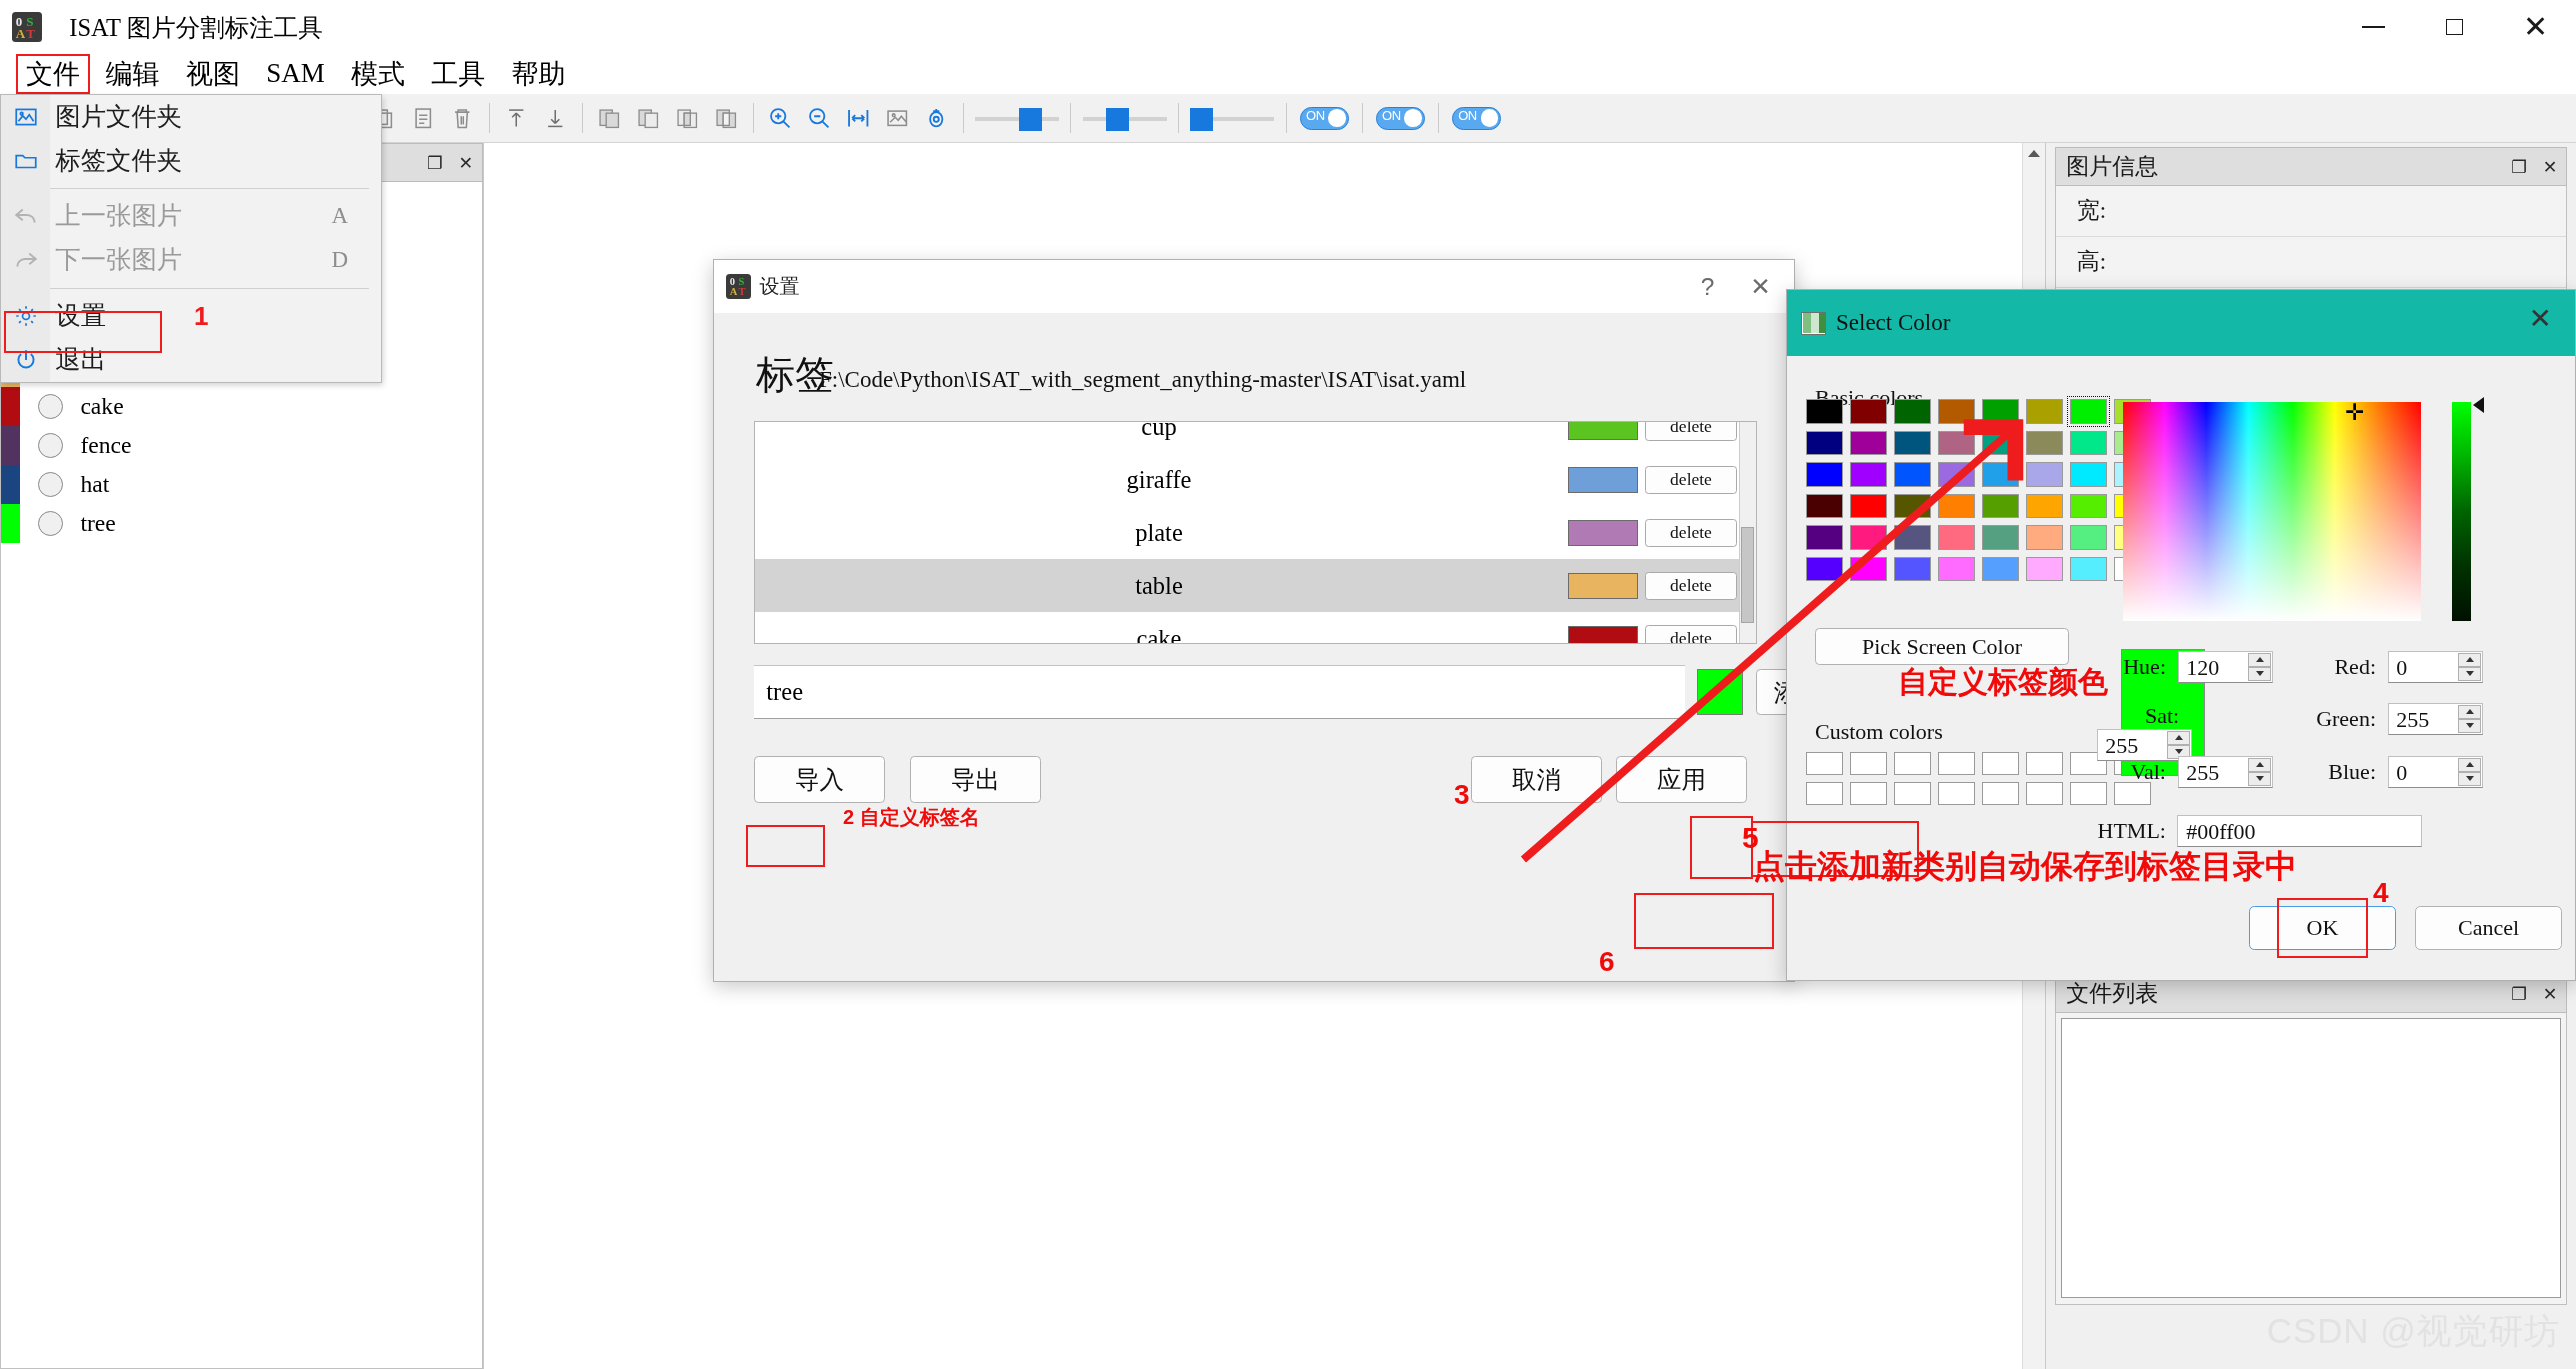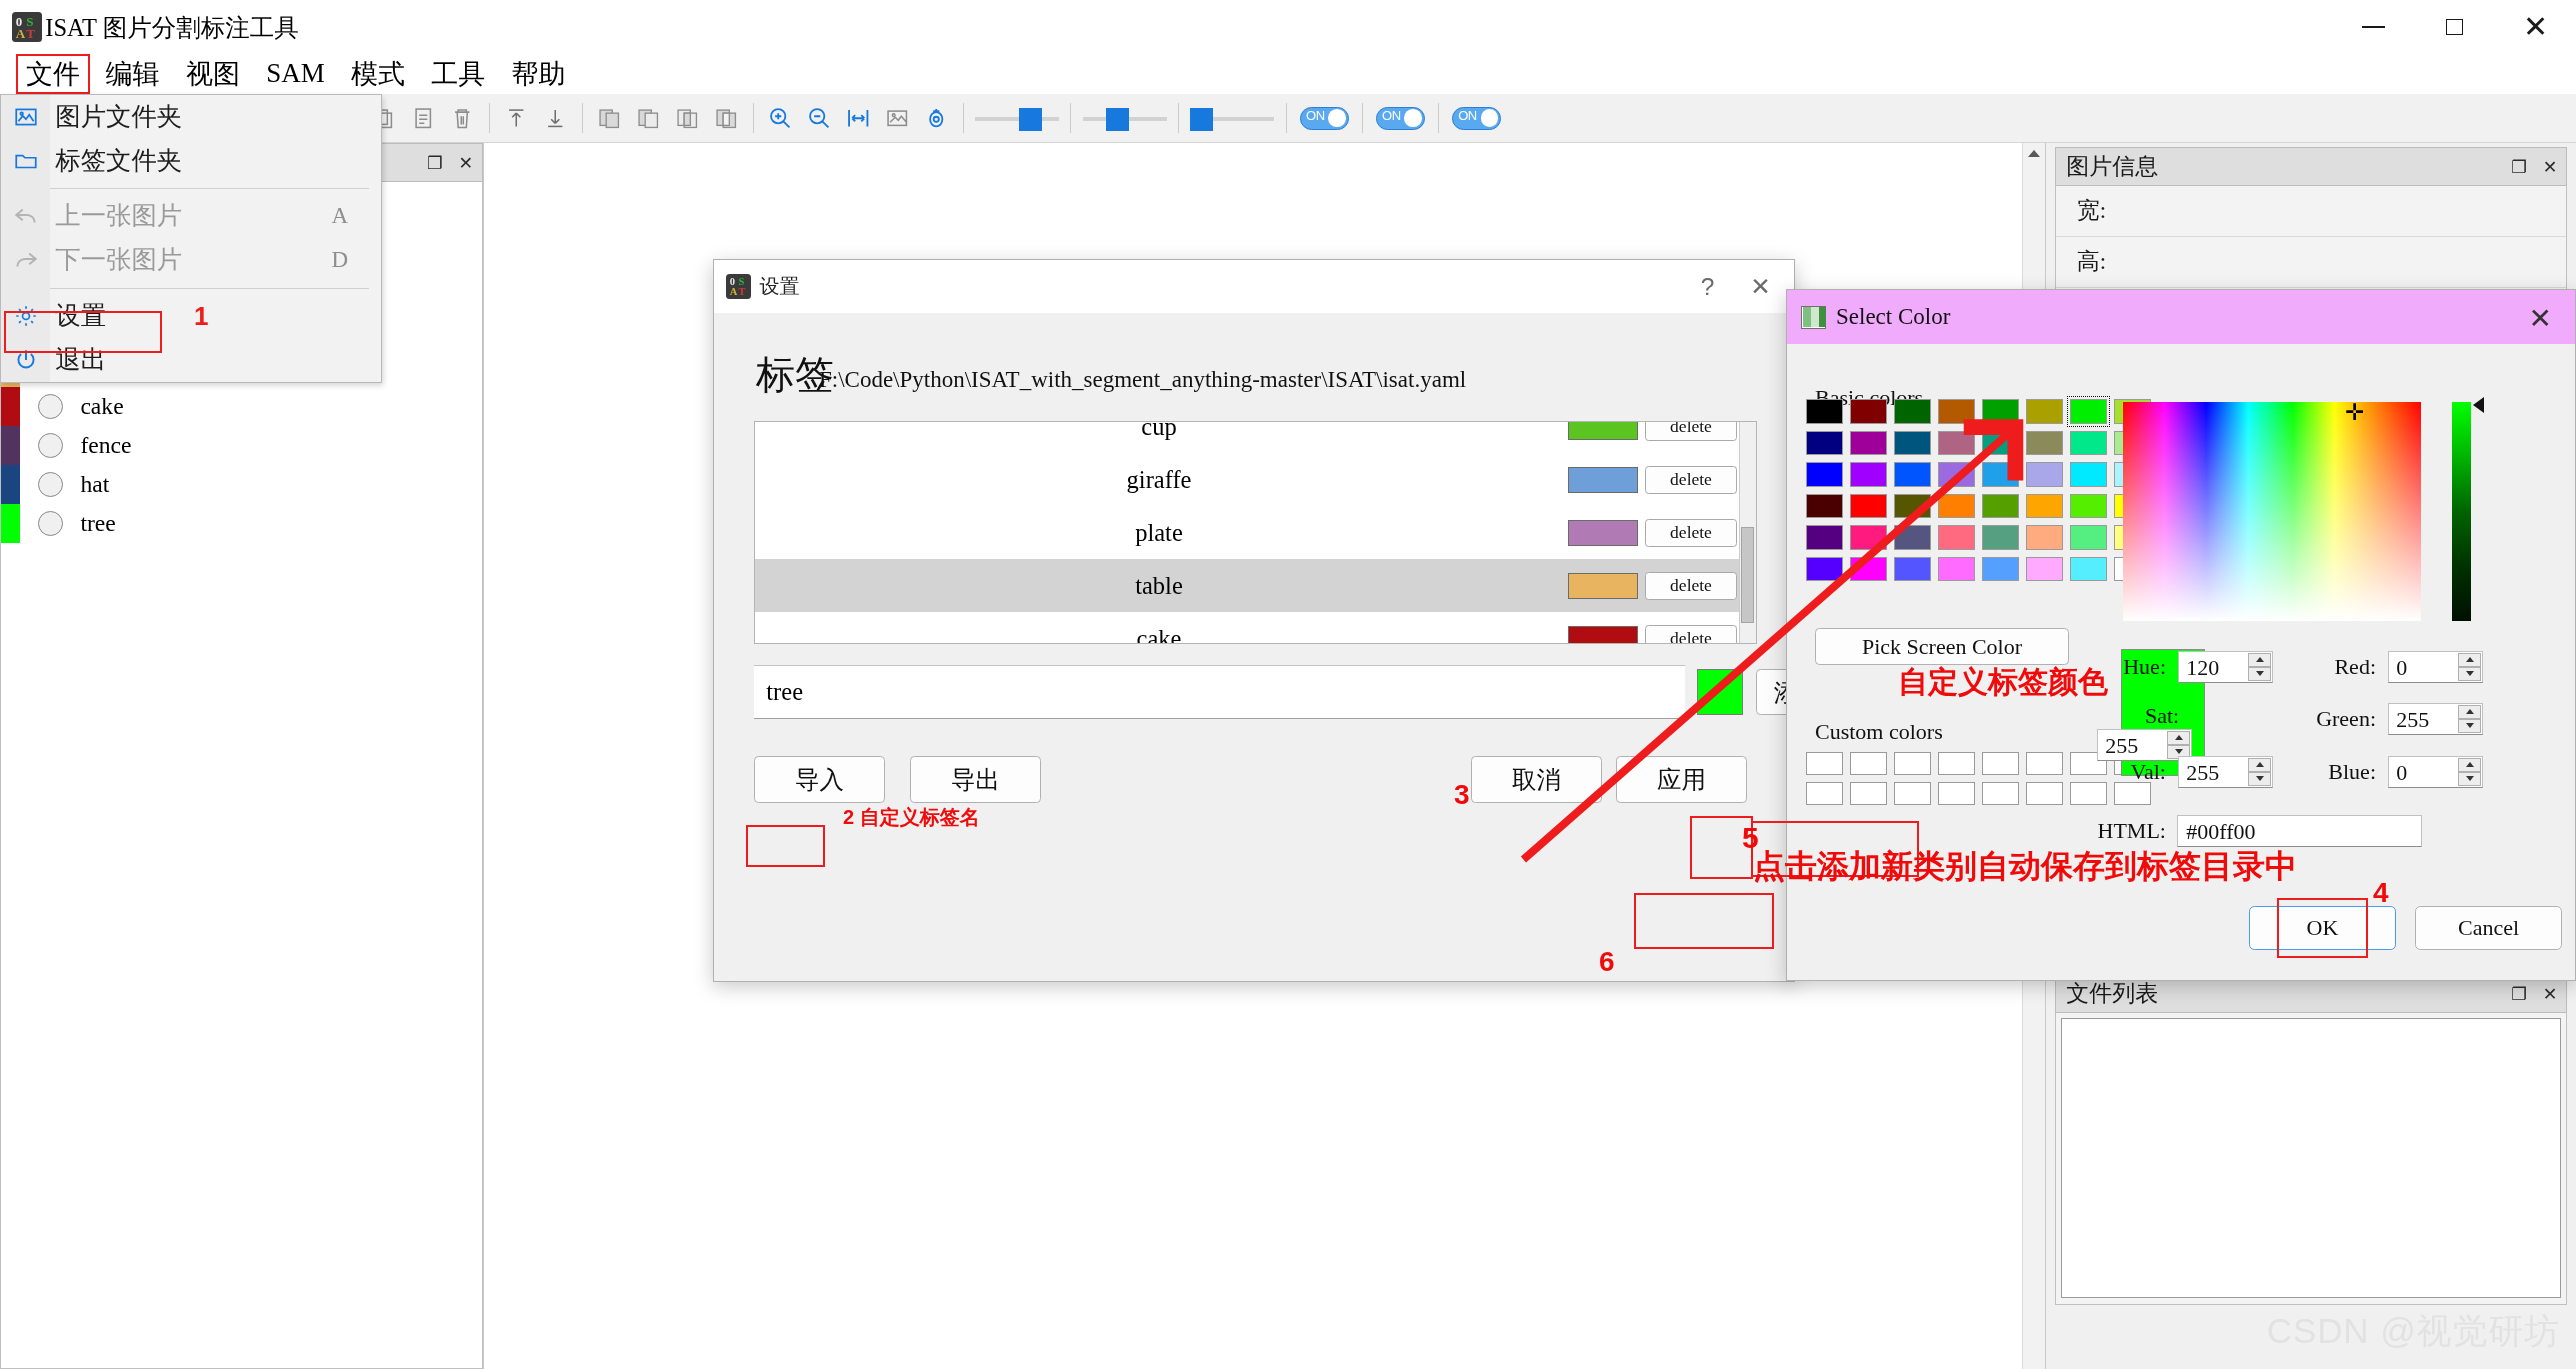--- a/index.html
+++ b/index.html
@@ -22,21 +22,21 @@
   .app-icon {
     width:30px; height:30px; margin-left:12.3px; border-radius:3.5px;
     background:#3a3a3a; position:relative; display:inline-block;
     font-family:"Liberation Serif", serif;
   }
   .app-icon span { position:absolute; font-size:13px; line-height:13px; font-weight:bold; }
   .ic-0 { left:3.5px; top:2.6px; color:#e8e8e8; }
   .ic-s { left:14px; top:2.6px; color:#35b03a; }
   .ic-a { left:3.5px; top:15px; color:#d6b13a; }
   .ic-t { left:14px; top:15px; color:#d03a3a; }
-  .title-text { margin-left:3px; font-size:24.5px; color:#000; }
+  .title-text { margin-left:27px; font-size:24.5px; color:#000; }
   .winbtns { position:absolute; right:0; top:0; height:54px; display:flex; }
   .winbtn {
     width:81px; height:54px; display:flex; align-items:center; justify-content:center;
     font-size:19px; color:#1a1a1a; font-family:"Liberation Sans", sans-serif;
   }
   .winbtn .sq { width:16.6px; height:16.6px; border:1.8px solid #1a1a1a; }
   .winbtn .dash { width:23px; height:1.8px; background:#1a1a1a; }
   .winbtn .xx { font-size:30px; line-height:30px; font-weight:300; }
 
   
@@ -196,21 +196,21 @@
   .ann {
     position:absolute; color:#f00a0a; font-weight:bold; z-index:70;
     font-family:"Liberation Sans", sans-serif; white-space:nowrap;
   }
 
   
   .dlg-color {
     position:absolute; left:1786px; top:289px; width:790px; height:692px;
     background:#f0f0f0; border:0.9px solid #b0b0b0; box-shadow:0 5.3px 19px rgba(0,0,0,0.22); z-index:52;
   }
-  .cdlg-bar { height:54px; background:#f0abfc; display:flex; align-items:center; position:relative; }
+  .cdlg-bar { height:66px; background:#14b8a6; display:flex; align-items:center; position:relative; }
   .cdlg-icon { width:24.5px; height:23px; margin-left:14px; background:#ffffff;
                border:1.8px solid #6e6e6e; position:relative; }
   .cdlg-icon i { position:absolute; top:0.9px; width:7.9px; bottom:0.9px; display:block; }
   .cdlg-title { margin-left:10.5px; font-size:23px; color:#111; }
   .cdlg-close { position:absolute; right:23px; top:12.3px; font-size:28px; color:#333; font-family:"Liberation Sans", sans-serif; }
 
   .lbl-basic { position:absolute; left:28px; top:95px; font-size:22px; color:#111; }
   .swatch-grid { position:absolute; left:19px; top:109px; display:grid;
                  grid-template-columns:repeat(8, 37px); grid-auto-rows:24.5px; gap:7px 7px; }
   .sw { width:37px; height:24.5px; border:0.9px solid #9a9a9a; }

